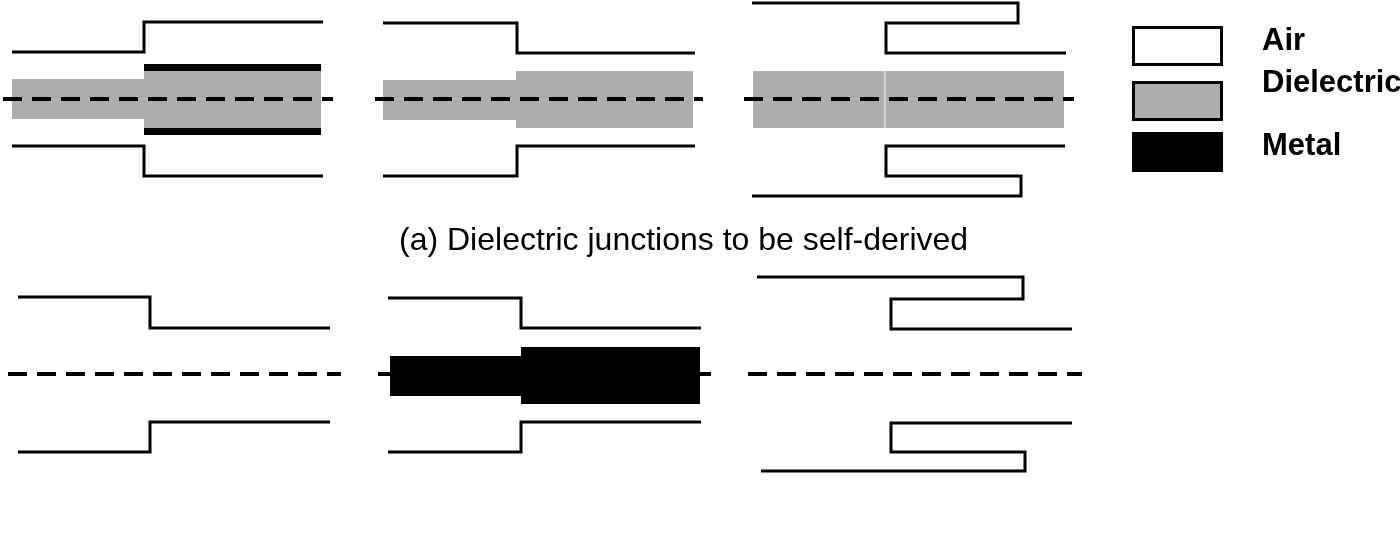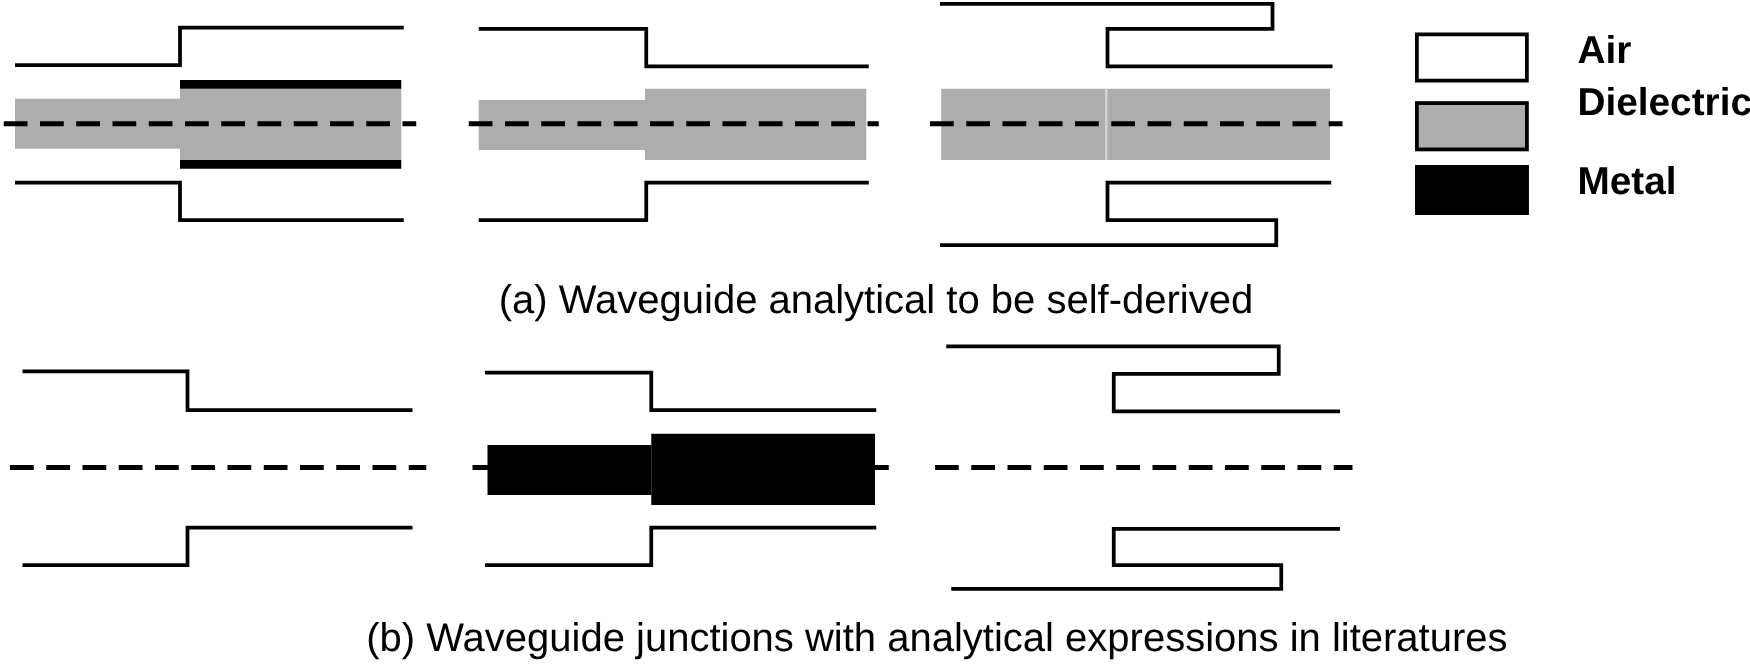--- a/index.html
+++ b/index.html
@@ -131,16 +131,15 @@
     <div id="swatch-air" class="legend-swatch"></div>
     <div id="label-air" class="legend-label">Air</div>
 
     <div id="swatch-dielectric" class="legend-swatch"></div>
     <div id="label-dielectric" class="legend-label">Dielectric</div>
 
     <div id="swatch-metal" class="legend-swatch"></div>
     <div id="label-metal" class="legend-label">Metal</div>
   </div>
 
-  <div id="caption-a" class="caption">(a) Waveguide analytical to be self-derived</div>
-  <div id="caption-b" class="caption">(b) Waveguide junctions with analytical expressions in literatures</div>
+  <div id="caption-a" class="caption">(a) Dielectric junctions to be self-derived</div>
 
 </div>
 
 </body></html>

